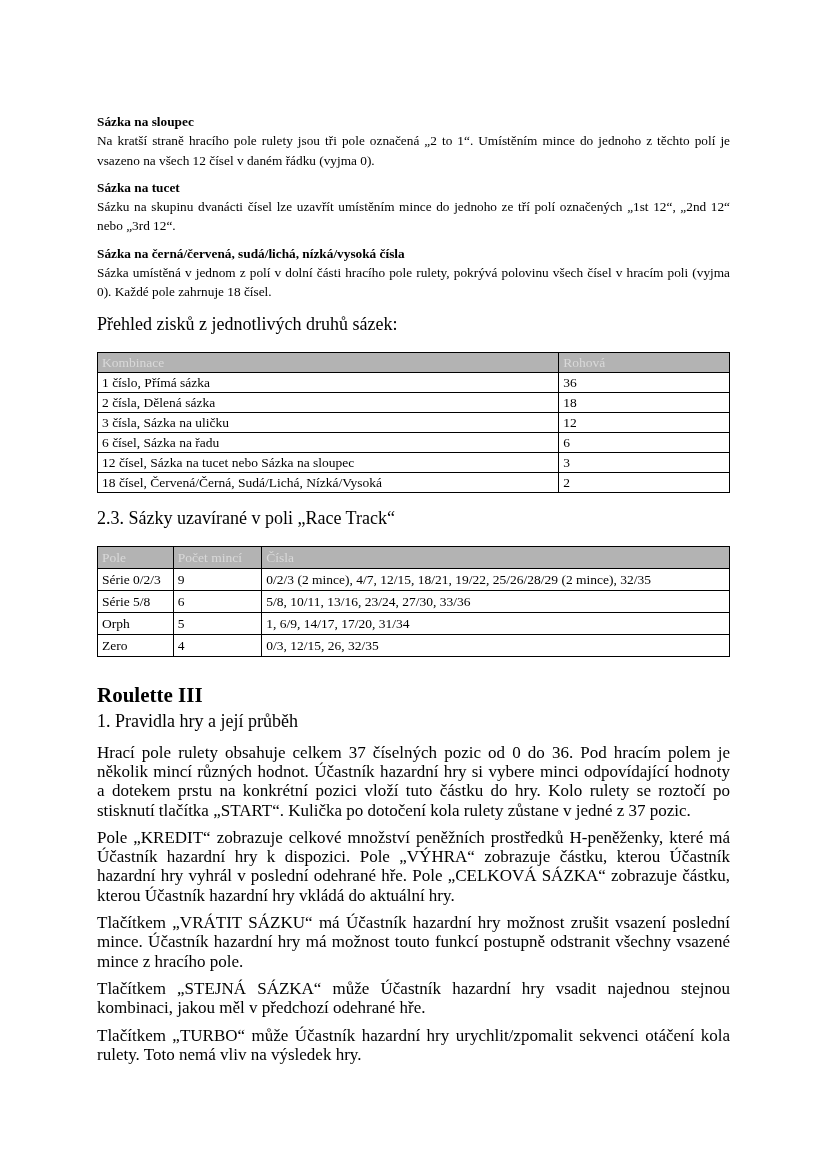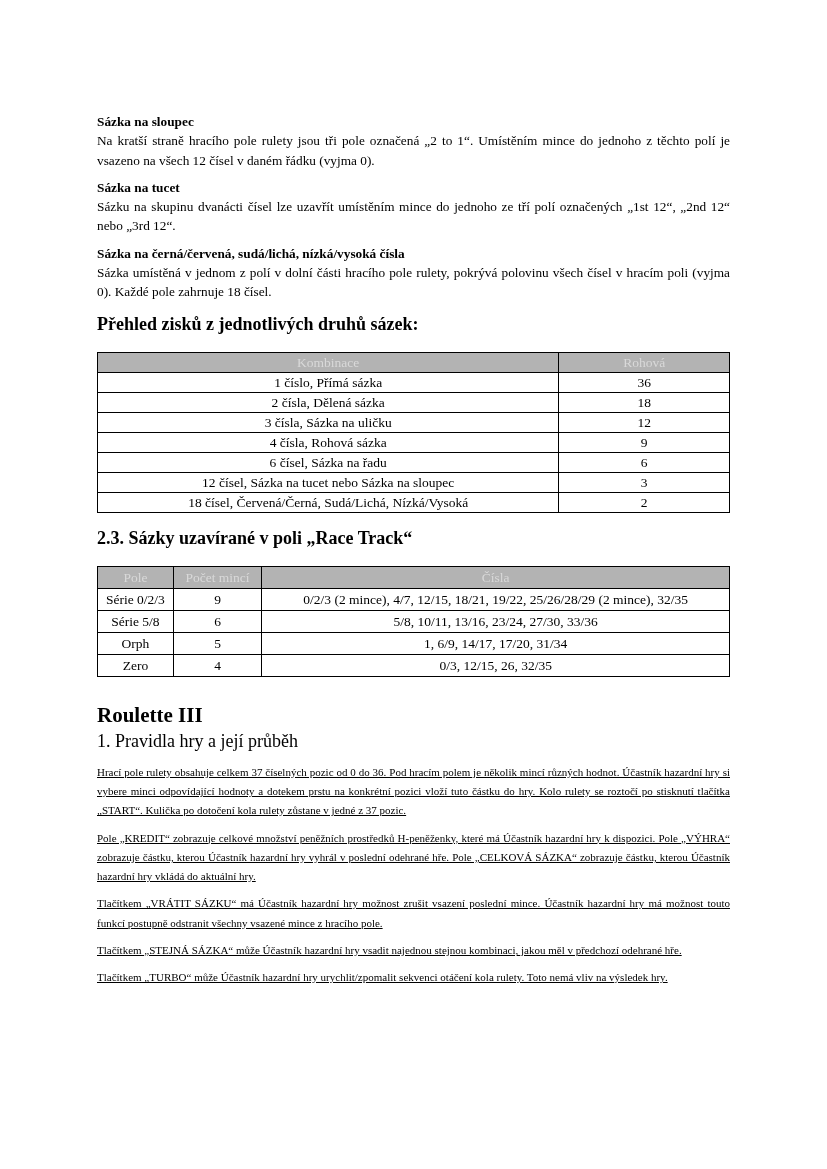--- a/index.html
+++ b/index.html
@@ -29,33 +29,33 @@
   }
   .body-text {
     font-size: 13.3px;
     line-height: 19.3px;
     text-align: justify;
     margin: 0;
   }
   .big-heading {
     font-size: 18px;
     line-height: 23px;
-    font-weight: bold;
+    font-weight: normal;
     margin: 11px 0 0 0;
   }
   .big-heading.spaced { margin-top: 14px; }
   table {
     width: 100%;
     border-collapse: collapse;
     table-layout: fixed;
     margin-top: 16px;
   }
   th, td {
     border: 1px solid #000000;
-    text-align: center;
+    text-align: left;
     font-size: 13.5px;
     font-weight: normal;
     padding: 0 4px;
     overflow: hidden;
     white-space: nowrap;
   }
   .payout-table th, .payout-table td { line-height: 19px; height: 19px; }
   .racetrack-table th, .racetrack-table td { line-height: 21px; height: 21px; }
   thead th {  }
   .payout-table .col-combo { width: 73%; }
@@ -70,25 +70,24 @@
     text-align: left;
     margin: 25px 0 0 0;
   }
   .rules-heading {
     font-size: 18px;
     line-height: 23px;
     font-weight: normal;
     margin: 2px 0 0 0;
   }
   .rules-par {
-    font-size: 11px;
+    font-size: 17px;
     line-height: 19.3px;
     text-align: justify;
     margin: 0 0 8px 0;
-    text-decoration: underline;
   }
   .rules-par.first { margin-top: 10px; }
 </style>
 </head>
 <body>
 
 <div class="page">
 
   <div class="bet-section">
     <p class="sec-heading" data-bind="bet_sections.0.heading">Sázka na sloupec</p>
@@ -123,24 +122,20 @@
           <td>1 číslo, Přímá sázka</td>
           <td>36</td>
         </tr>
         <tr>
           <td>2 čísla, Dělená sázka</td>
           <td>18</td>
         </tr>
         <tr>
           <td>3 čísla, Sázka na uličku</td>
           <td>12</td>
-        </tr>
-        <tr>
-          <td>4 čísla, Rohová sázka</td>
-          <td>9</td>
         </tr>
         <tr>
           <td>6 čísel, Sázka na řadu</td>
           <td>6</td>
         </tr>
         <tr>
           <td>12 čísel, Sázka na tucet nebo Sázka na sloupec</td>
           <td>3</td>
         </tr>
         <tr>

